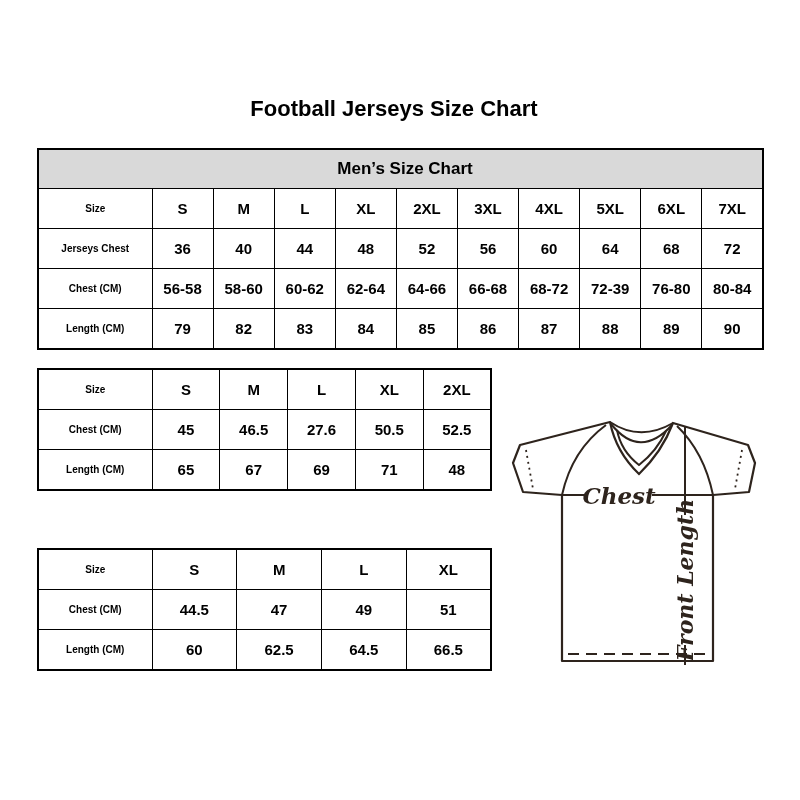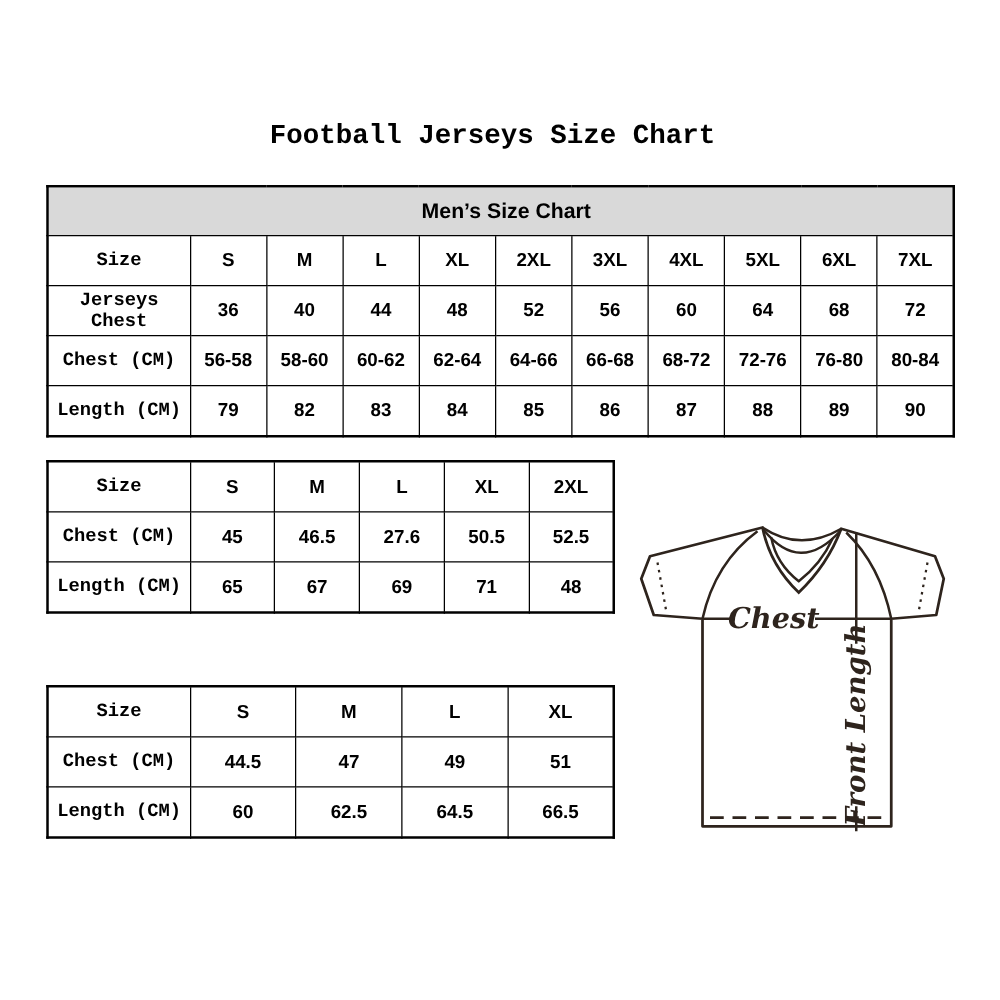--- a/index.html
+++ b/index.html
@@ -2,29 +2,29 @@
 <html><head>
 <meta charset="utf-8">
 <style>
   html,body{margin:0;padding:0;background:#fff;}
   .canvas{
     position:relative;width:800px;height:800px;background:#ffffff;overflow:hidden;
     font-family:"Liberation Sans","DejaVu Sans",sans-serif;color:#000;
   }
   .title{
     position:absolute;left:0;top:95;width:788px;margin:0;top:96px;
-    text-align:center;font-size:22px;font-weight:bold;color:#000;font-family:Liberation Mono, monospace;
+    text-align:center;font-size:22px;font-weight:bold;color:#000;
   }
   table{border-collapse:collapse;table-layout:fixed;position:absolute;background:#fff;}
   table,th,td{border:1px solid #000;}
   table{border-width:2px;}
   th,td{height:39px;text-align:center;vertical-align:middle;padding:0 2px;
         font-weight:bold;font-size:15px;overflow:hidden;}
   th.tbl-hdr{background:#d9d9d9;font-size:17px;height:38px;padding-left:11px;}
-  th.row-label{font-size:15px;font-family:Liberation Mono, monospace;}
+  th.row-label{font-size:10px;}
   .men-table{left:37px;top:148px;width:727px;}
   .women-table{left:37px;top:368px;width:455px;}
   .youth-table{left:37px;top:548px;width:455px;}
   col.c-label{width:114px;}
   .jersey-svg{position:absolute;left:506px;top:418px;}
   .jersey-line{stroke:#2e241d;fill:none;}
   .jersey-text{font-family:"DejaVu Serif","Liberation Serif",serif;
                font-style:italic;font-weight:bold;fill:#2e241d;}
 </style>
 </head>
@@ -71,21 +71,21 @@
         </tr>
     <tr>
       <th class="row-label">Chest (CM)</th>
     <td>56-58</td>
           <td>58-60</td>
           <td>60-62</td>
           <td>62-64</td>
           <td>64-66</td>
           <td>66-68</td>
           <td>68-72</td>
-          <td>72-76</td>
+          <td>72-39</td>
           <td>76-80</td>
           <td>80-84</td>
         </tr>
     <tr>
       <th class="row-label">Length (CM)</th>
     <td>79</td>
           <td>82</td>
           <td>83</td>
           <td>84</td>
           <td>85</td>

